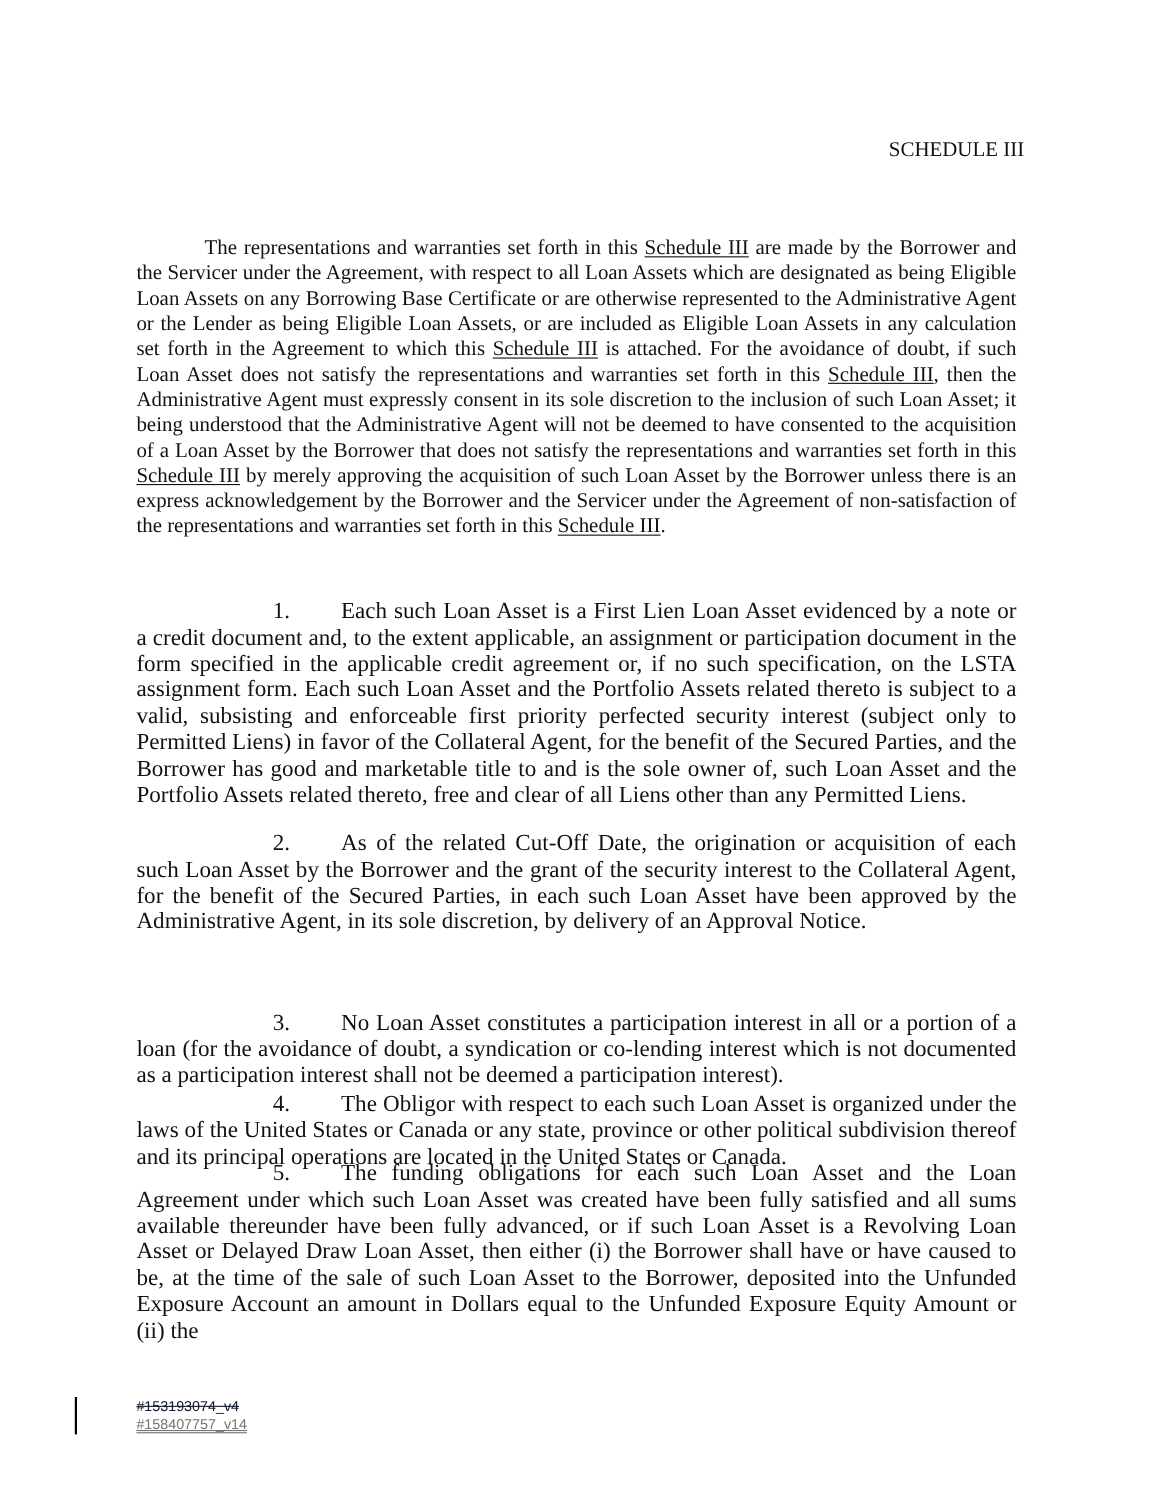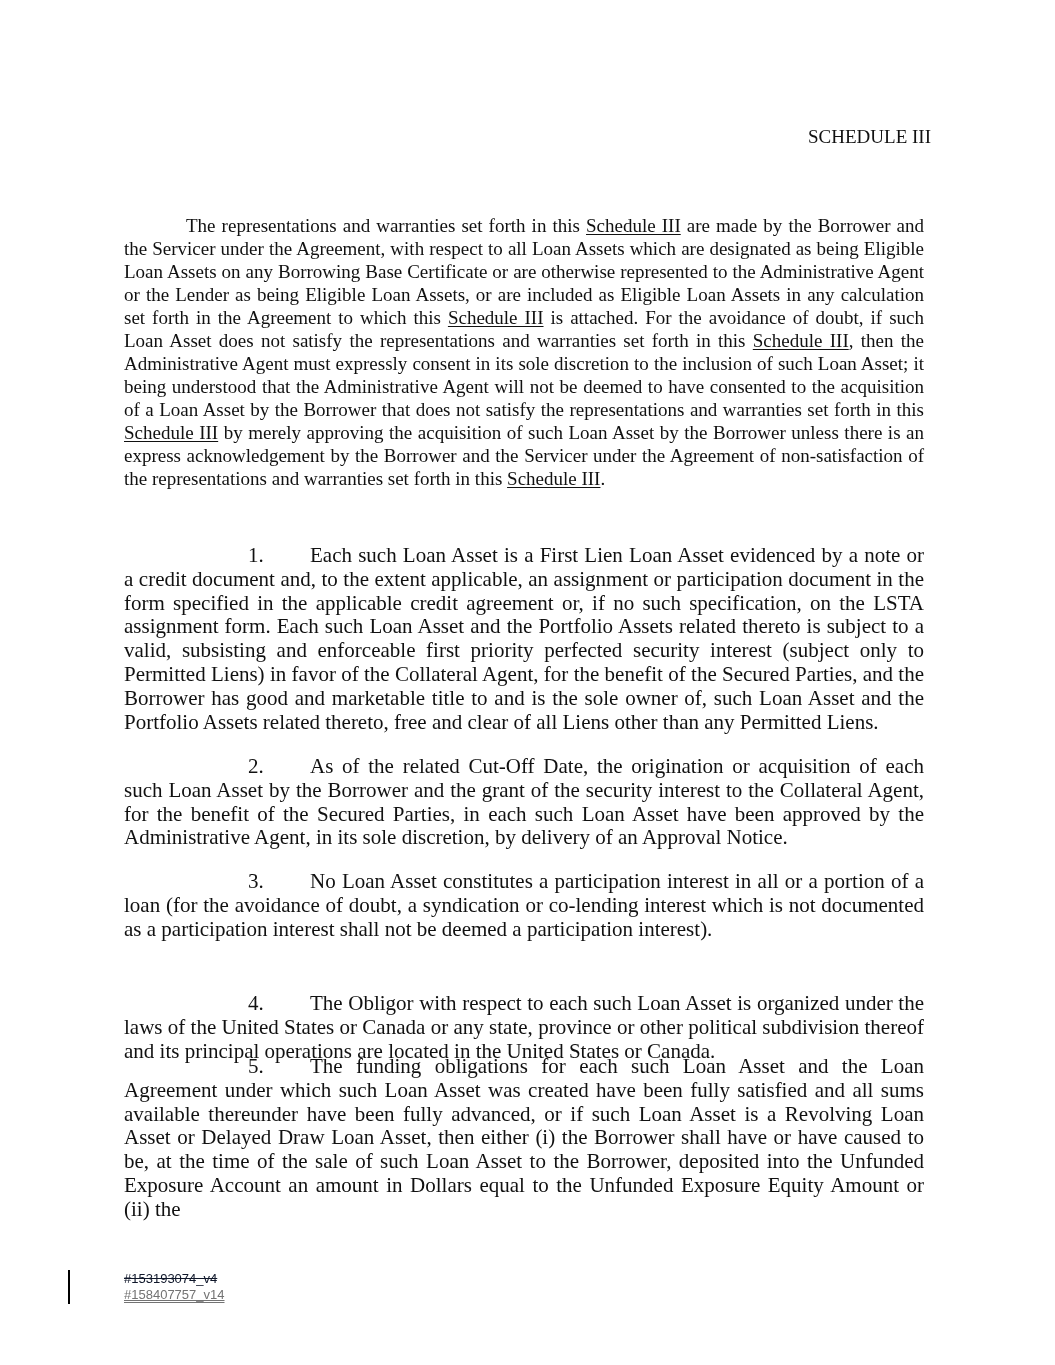--- a/index.html
+++ b/index.html
@@ -51,21 +51,21 @@
     .intro { top: 214px; text-indent: 62px; }
     .u { text-decoration: underline; text-underline-offset: 2px; text-decoration-thickness: 1px; }
     .item { position: absolute; left: 124px; width: 800px; font-size: 21px; line-height: 23.8px; text-align: justify; }
     .item .num {
       display: inline-block;
       width: 62px;
       margin-left: 124px;
     }
     .item-1 { top: 544px; }
     .item-2 { top: 755px; }
-    .item-3 { top: 870px; }
+    .item-3 { top: 918px; }
     .item-4 { top: 962px; margin-top: 30px; }
     .item-5 { top: 1055px; }
     .footer-page {
       position: absolute;
       top: 1254px;
       left: 0;
       width: 1055px;
       text-align: center;
       font-size: 15px;
       line-height: 18px;

